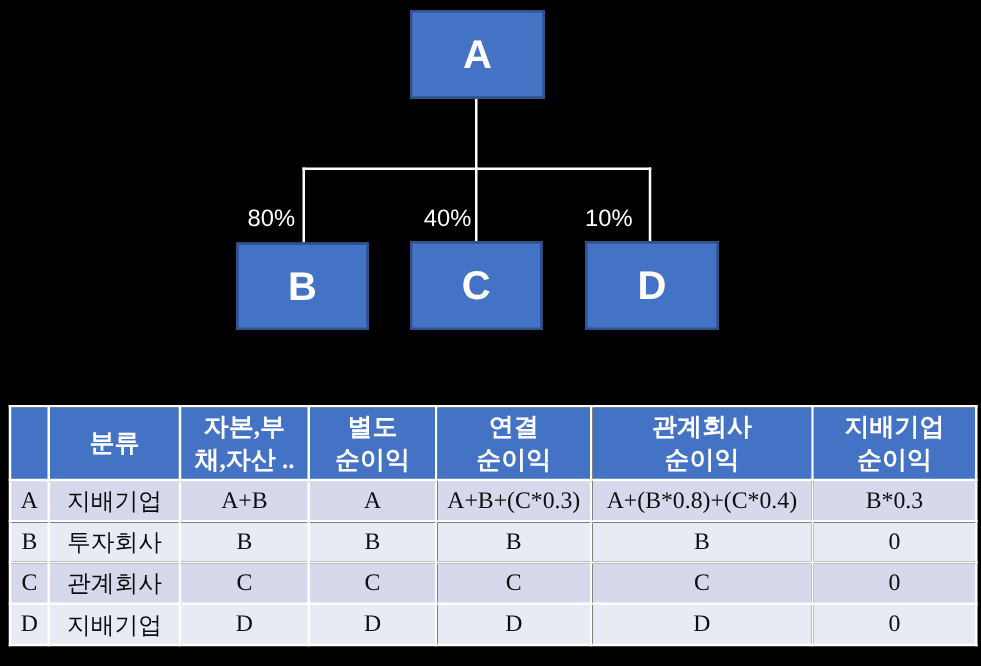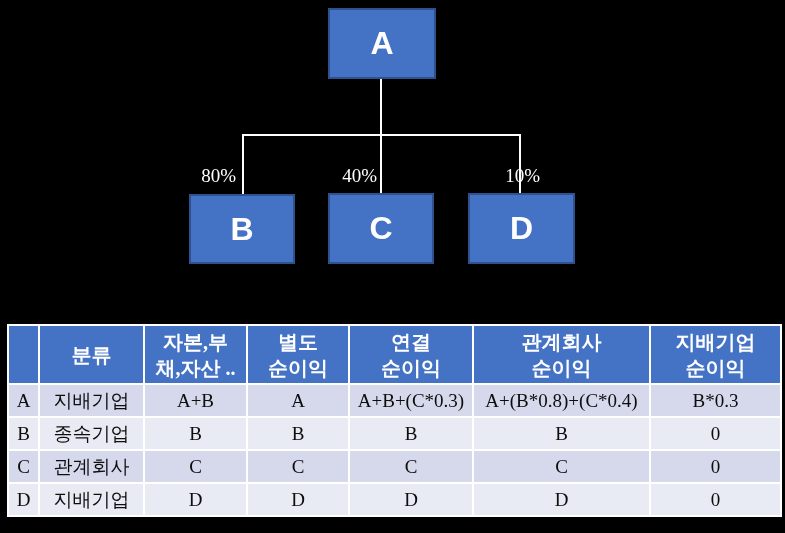--- a/index.html
+++ b/index.html
@@ -31,25 +31,25 @@
   .line-a-down { left: 380px; top: 79px;  width: 2px;   height: 57px; }
   .line-horiz  { left: 242px; top: 134px; width: 279px; height: 2px;  }
   .line-drop-b { left: 242px; top: 134px; width: 2px;   height: 60px; }
   .line-drop-c { left: 380px; top: 134px; width: 2px;   height: 59px; }
   .line-drop-d { left: 519px; top: 134px; width: 2px;   height: 59px; }
 
   .pct {
     position: absolute; top: 164px;
     width: 60px; height: 24px;
     color: #ffffff; font-size: 19px;
-    text-align: right; line-height: 24px; font-family: Liberation Serif, serif;
+    text-align: right; line-height: 24px;
   }
   .pct-b { left: 176px; }
   .pct-c { left: 317px; }
-  .pct-d { left: 480px; }
+  .pct-d { left: 446px; }
 
   
   table.data-table {
     position: absolute; left: 7px; top: 324px;
     border-collapse: collapse;
     table-layout: fixed;
     font-family: Liberation Serif, serif;
   }
   .data-table th, .data-table td {
     border: 2px solid #ffffff;
@@ -130,21 +130,21 @@
         <td>A</td>
         <td>지배기업</td>
         <td>A+B</td>
         <td>A</td>
         <td>A+B+(C*0.3)</td>
         <td>A+(B*0.8)+(C*0.4)</td>
         <td>B*0.3</td>
       </tr>
       <tr class="band-light">
         <td>B</td>
-        <td>종속기업</td>
+        <td>투자회사</td>
         <td>B</td>
         <td>B</td>
         <td>B</td>
         <td>B</td>
         <td>0</td>
       </tr>
       <tr class="band-dark">
         <td>C</td>
         <td>관계회사</td>
         <td>C</td>

